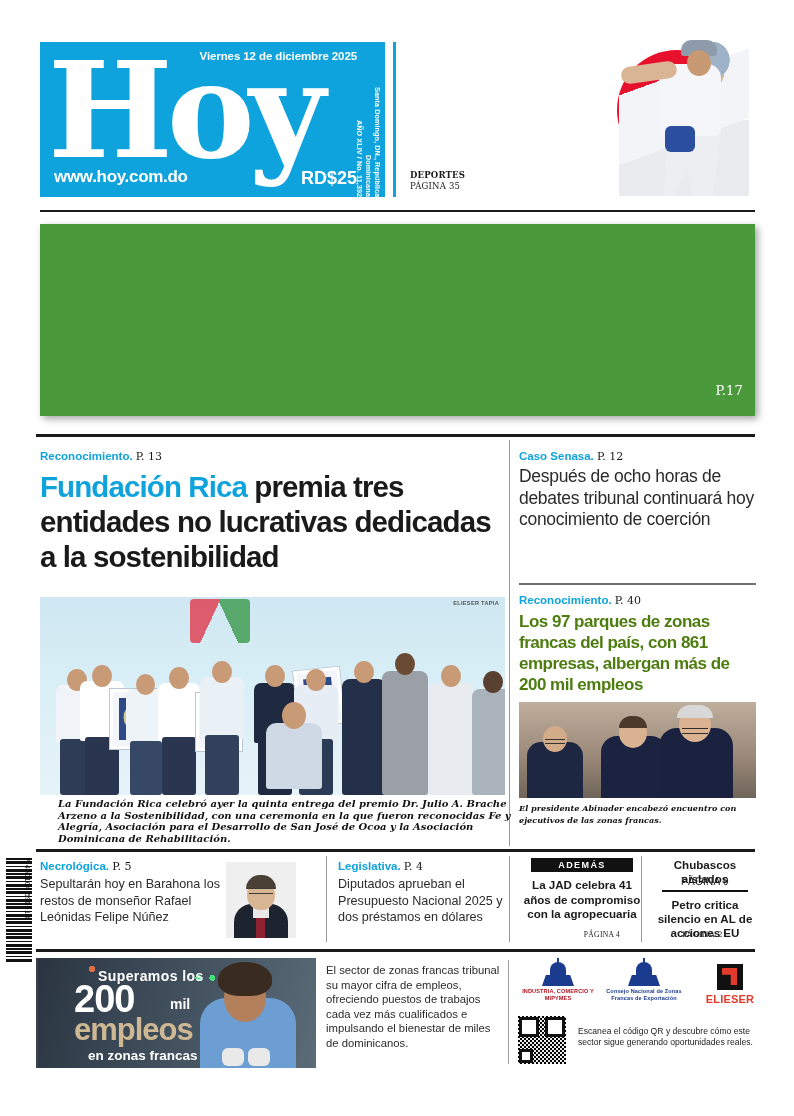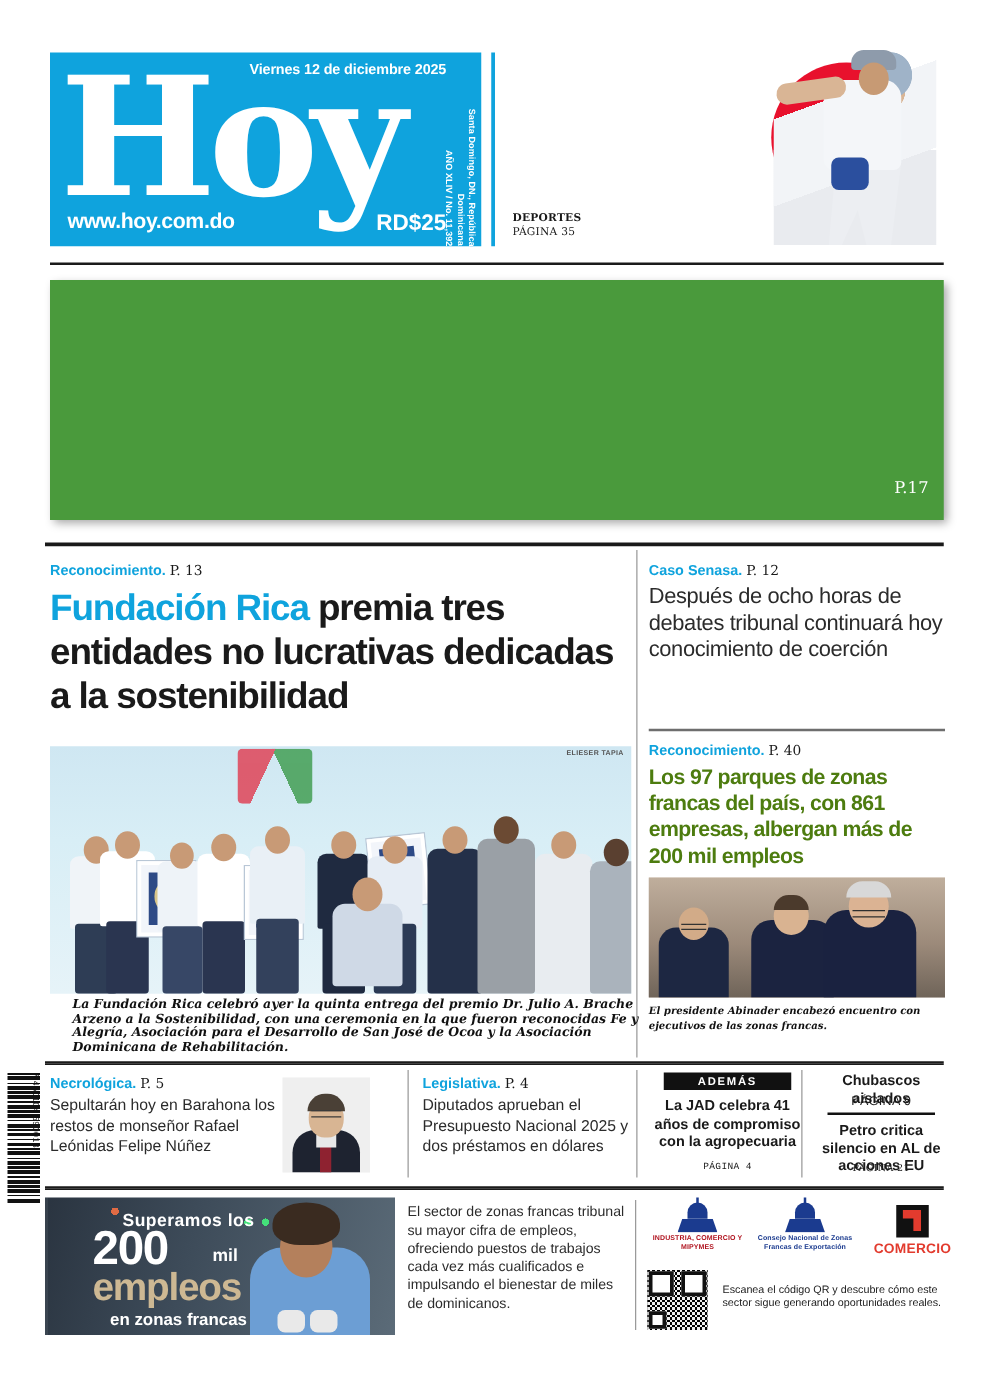--- a/index.html
+++ b/index.html
@@ -327,23 +327,23 @@
     font-size: 9px; font-weight: bold; letter-spacing: 1.4px;
     text-align: center; line-height: 14px;
   }
   .ademas-text {
     position: absolute; left: 519px; top: 878px;
     width: 126px; text-align: center;
     font-size: 11.6px; font-weight: bold; color: #1a1a1a;
     line-height: 14.5px;
   }
   .ademas-page {
-    position: absolute; left: 519px; top: 930px;
+    position: absolute; left: 539px; top: 930px;
     width: 126px; text-align: center;
-    font-family: Liberation Mono, monospace;
+    font-family: Liberation Serif, serif;
     font-size: 7.6px; color: #1a1a1a; letter-spacing: 0.3px;
   }
   .brief1 {
     position: absolute; left: 650px; top: 858px;
     width: 110px; text-align: center;
     font-size: 11.6px; font-weight: bold; color: #1a1a1a; line-height: 14px;
   }
   .brief1-pg {
     position: absolute; left: 650px; top: 876px;
     width: 110px; text-align: center;
@@ -718,19 +718,19 @@
   <div class="logo-block" style="left:84px; top:0px; width:84px;">
     <div class="dome">
         <u></u>
         <b></b>
         <i></i>
       </div>
     <div class="logo-cap navy">Consejo Nacional de Zonas Francas de Exportación</div>
   </div>
   <div class="logo-block" style="left:176px; top:2px; width:72px;">
     <div class="adozona-mark"></div>
-    <div class="adozona-txt">COMERCIO</div>
+    <div class="adozona-txt">ELIESER</div>
   </div>
 </div>
 
 <div class="qr"></div>
 <div class="qr-sq3"></div>
 <div class="qr-text">Escanea el código QR y descubre cómo este sector sigue generando oportunidades reales.</div>
 
 </body></html>

